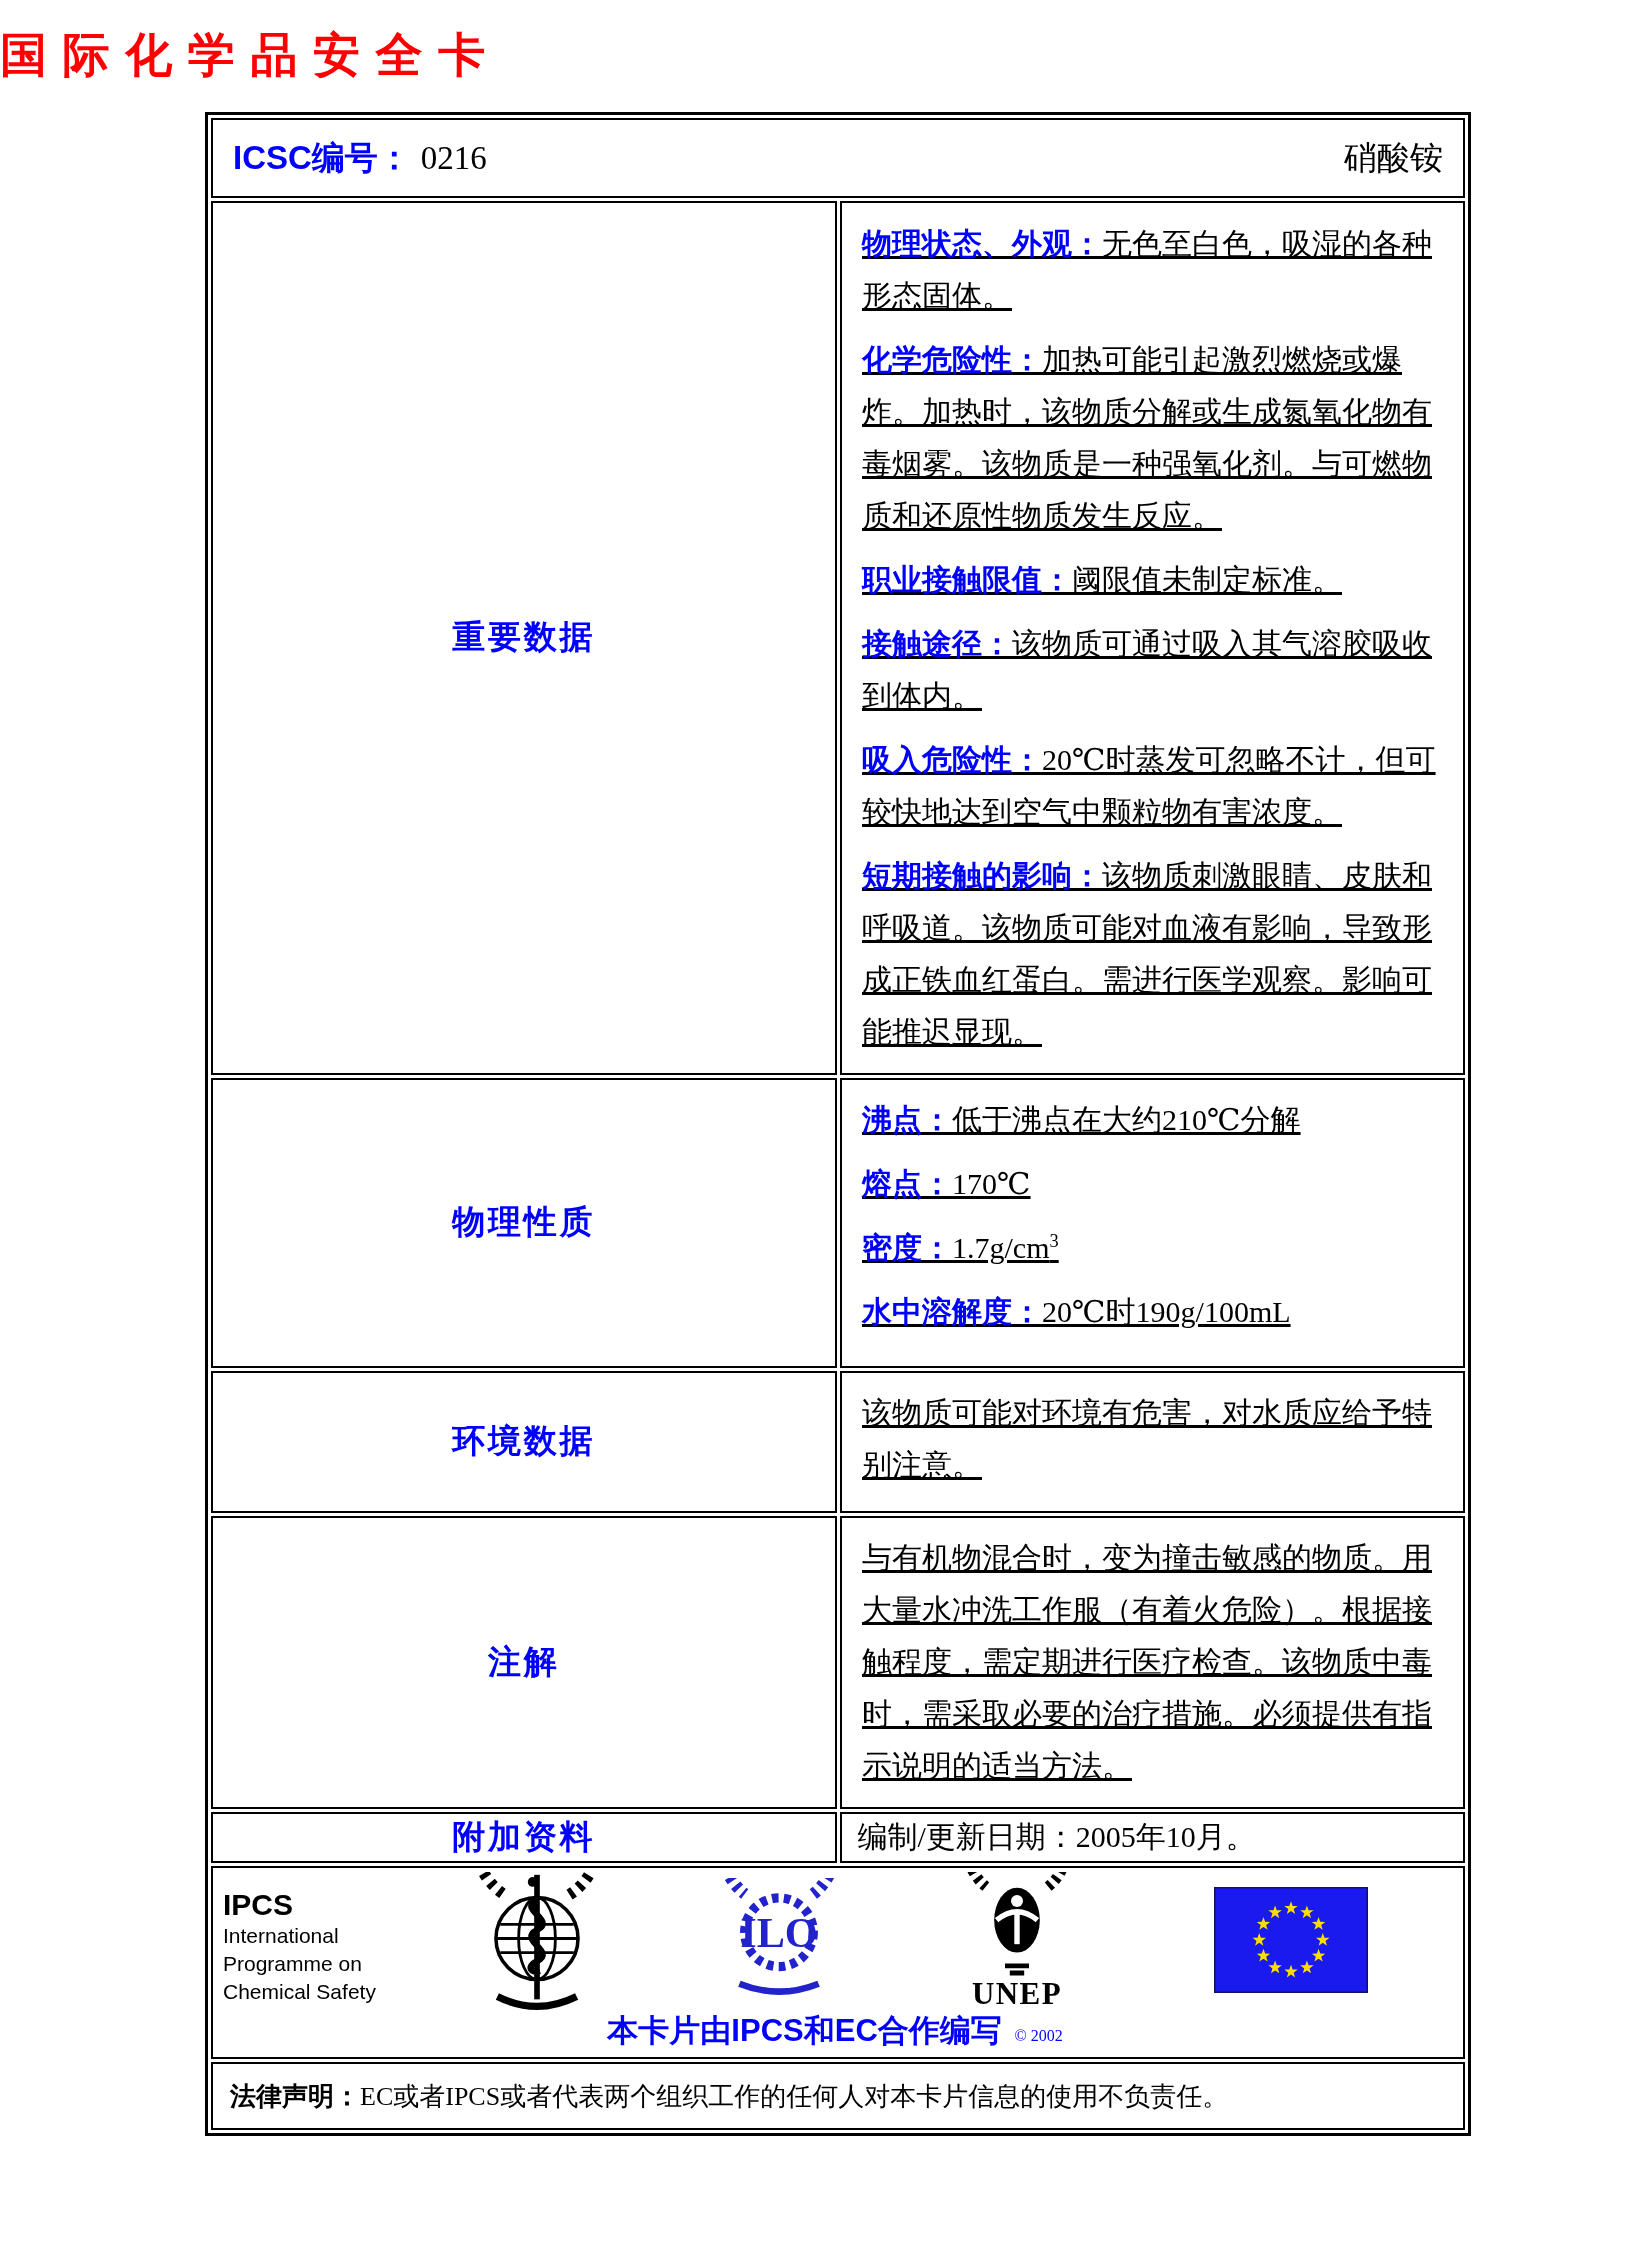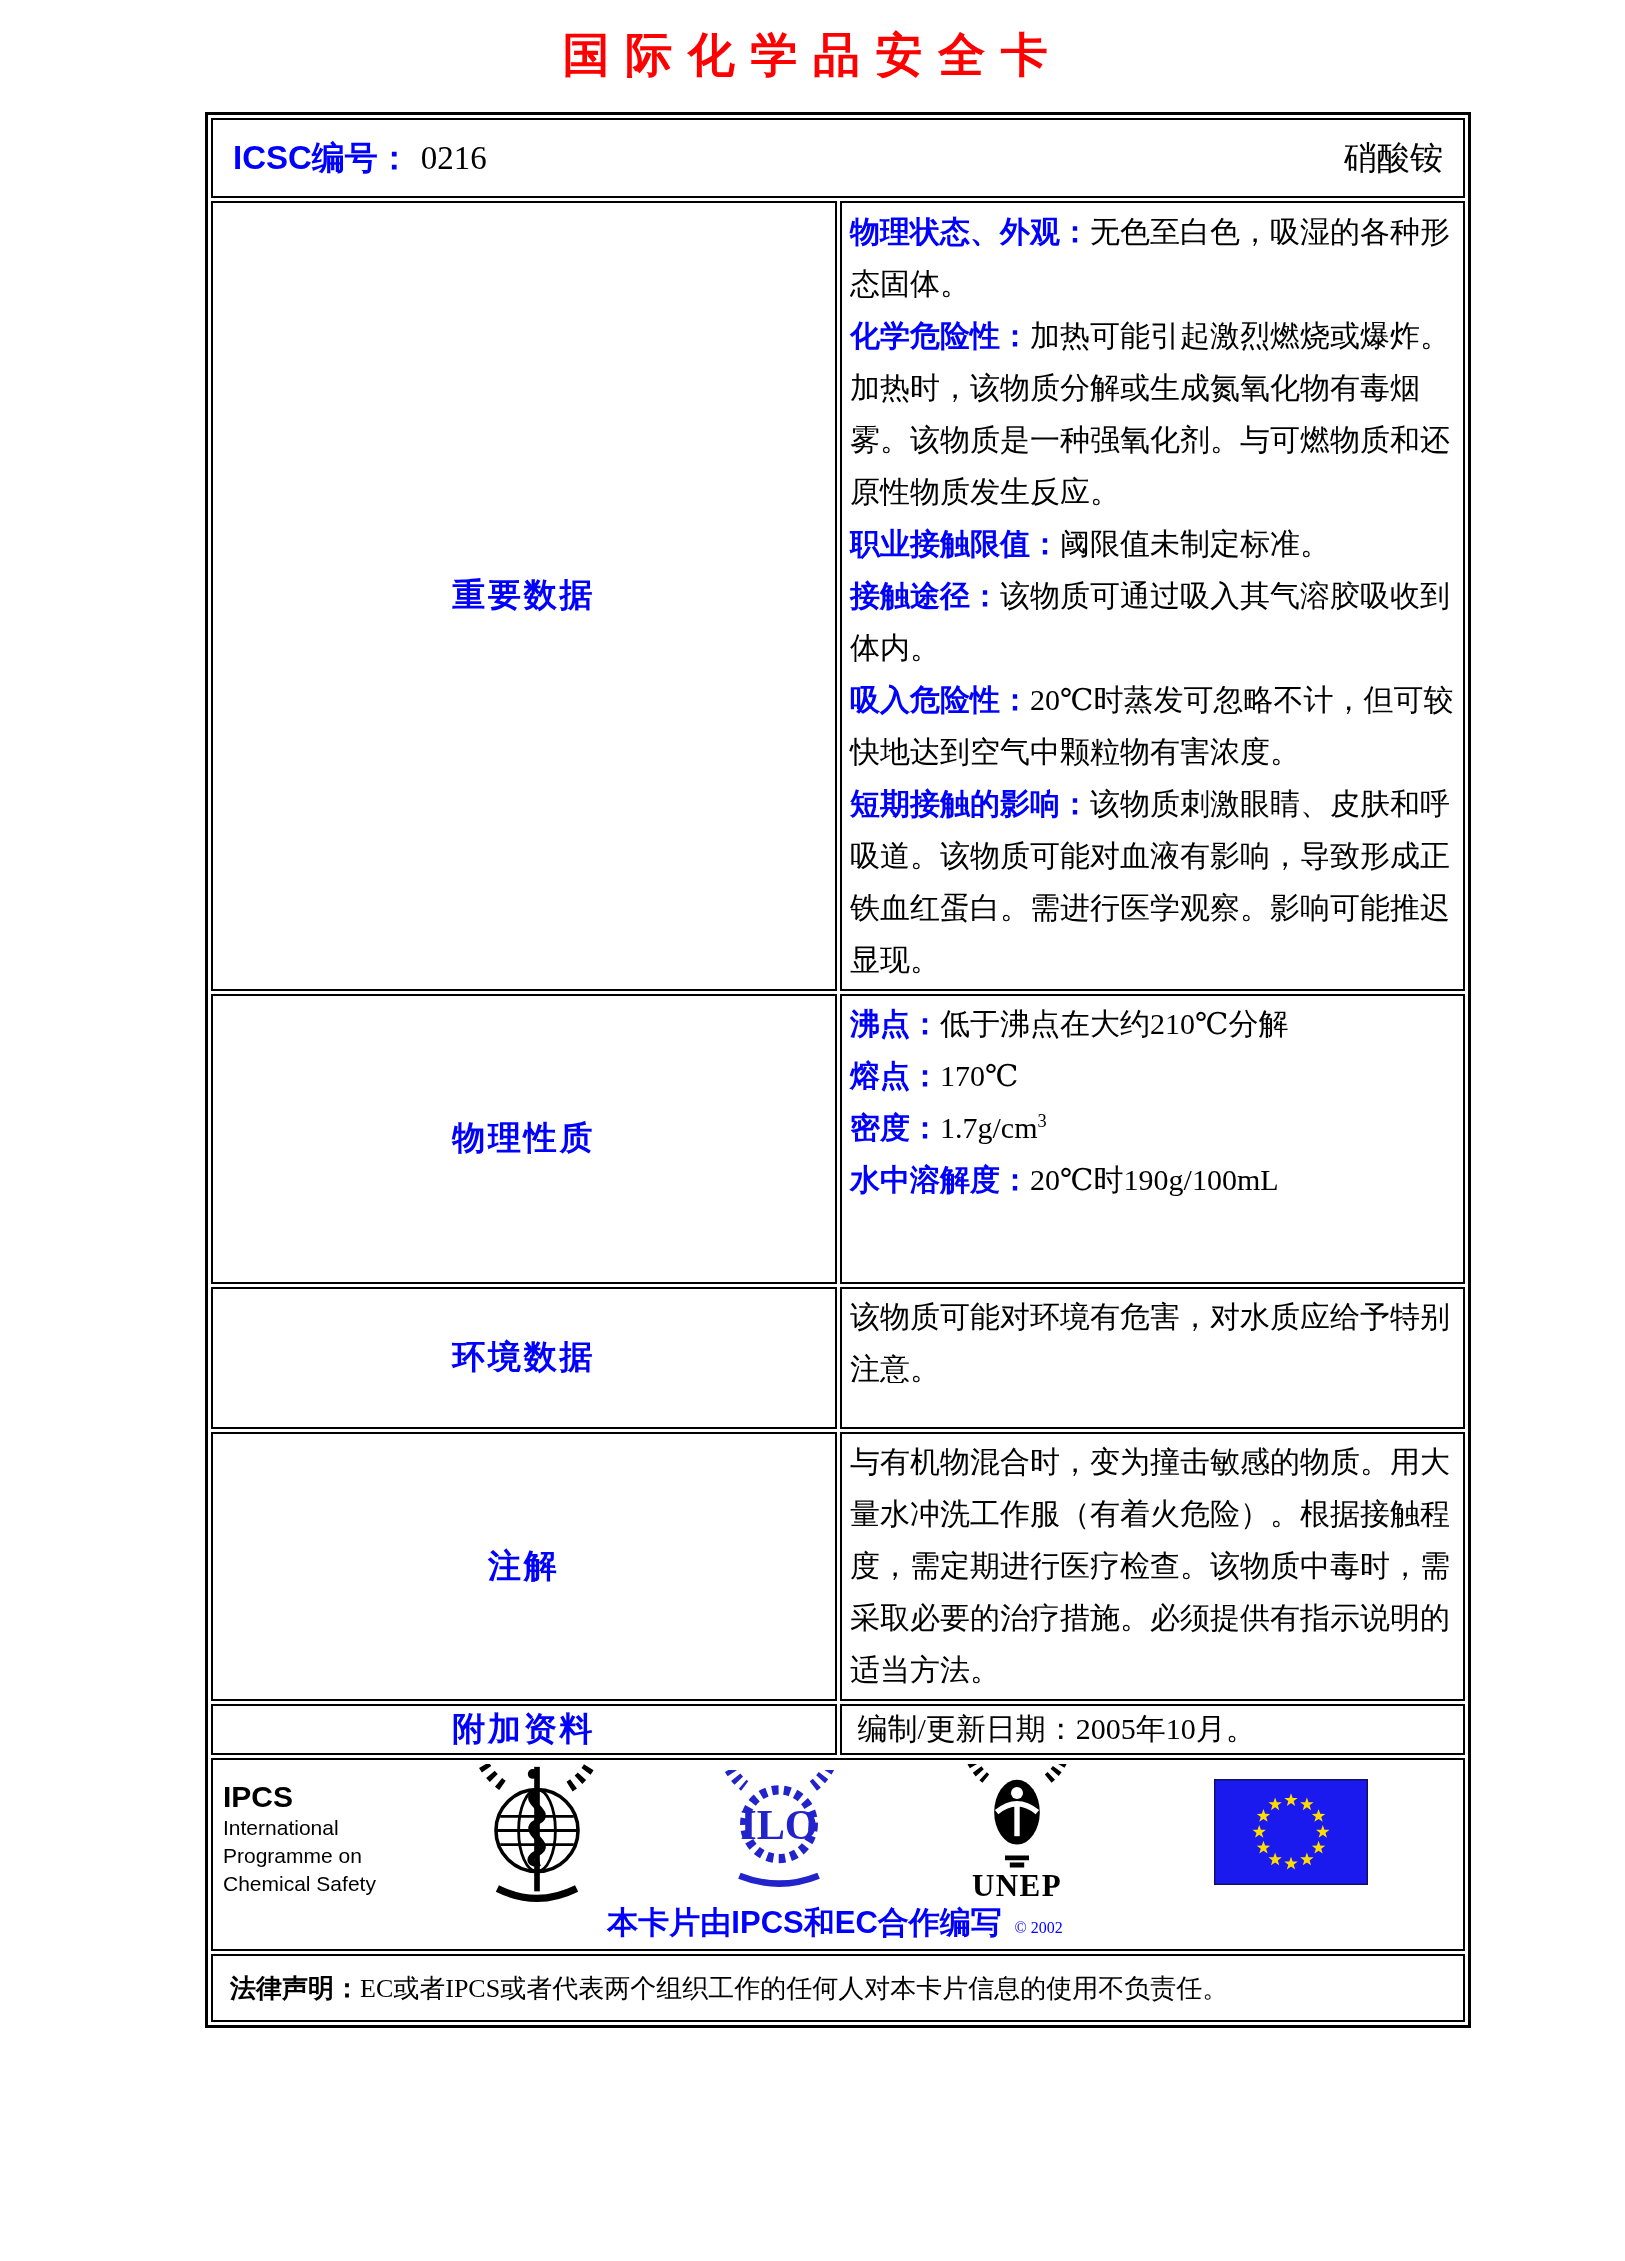--- a/index.html
+++ b/index.html
@@ -4,42 +4,42 @@
 <style>
   html,body{margin:0;padding:0;background:#ffffff;}
   body{
     width:1626px;height:2261px;position:relative;
     font-family:"Liberation Serif","DejaVu Serif",serif;
     color:#000;
   }
   
   .page-title{
     position:absolute;top:24px;left:0;width:100%;
-    text-align:center;color:#FF0000;font-weight:bold;
+    text-align:left;color:#FF0000;font-weight:bold;
     font-size:47px;letter-spacing:15.6px;
     font-family:"Liberation Sans","DejaVu Sans",sans-serif;
   }
   
   table.card{
     position:absolute;left:205px;top:112px;width:1266px;
     border:3.5px solid #000;border-spacing:3.5px;border-collapse:separate;
     table-layout:fixed;
   }
   td{border:2.1px solid #000;vertical-align:top;box-sizing:border-box;background:#fff;}
   td.rowlabel{
     width:178px;text-align:center;vertical-align:middle;
     color:#0000FF;font-family:"Liberation Sans","DejaVu Sans",sans-serif;
     font-weight:bold;font-size:33px;letter-spacing:2.8px;margin-top:36px;
   }
   td.content{padding:2.8px 8.5px;font-size:30px;line-height:52px;}
   .inline-label{
     color:#0000FF;font-family:"Liberation Sans","DejaVu Sans",sans-serif;
     font-weight:bold;
   }
-  td.content p{margin:0;}
+  td.content p{margin:12px;text-decoration:underline;}
   
   td.headrow{height:80px;vertical-align:middle;padding:0 20px;}
   .header-flex{display:flex;justify-content:space-between;align-items:center;}
   .icsc-label{
     color:#0000FF;font-family:"Liberation Sans","DejaVu Sans",sans-serif;
     font-weight:bold;font-size:33px;
   }
   .icsc-value{font-size:33px;margin-left:10px;}
   .substance{font-size:33px;text-align:right;}
   

